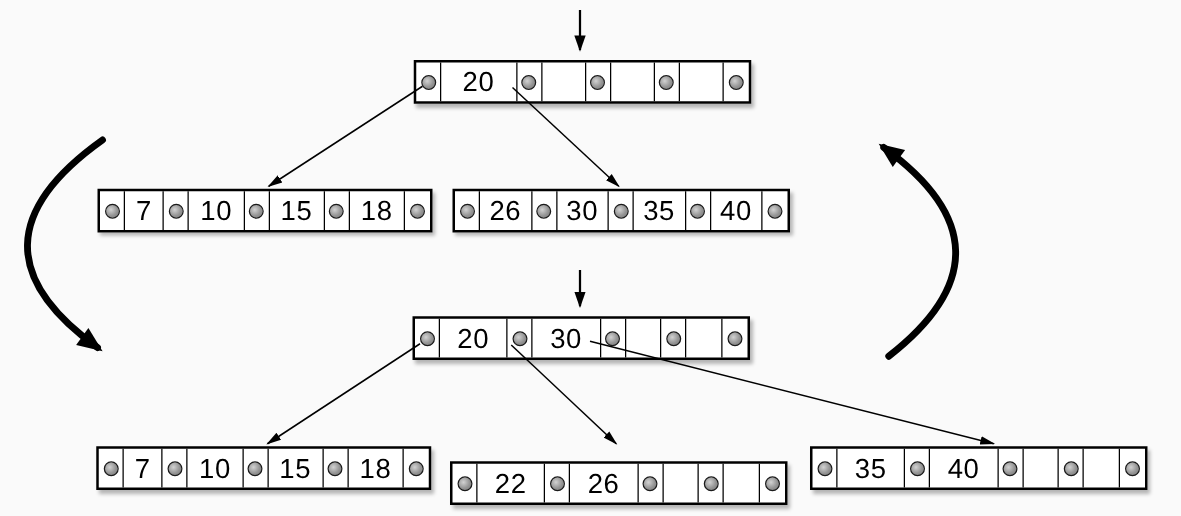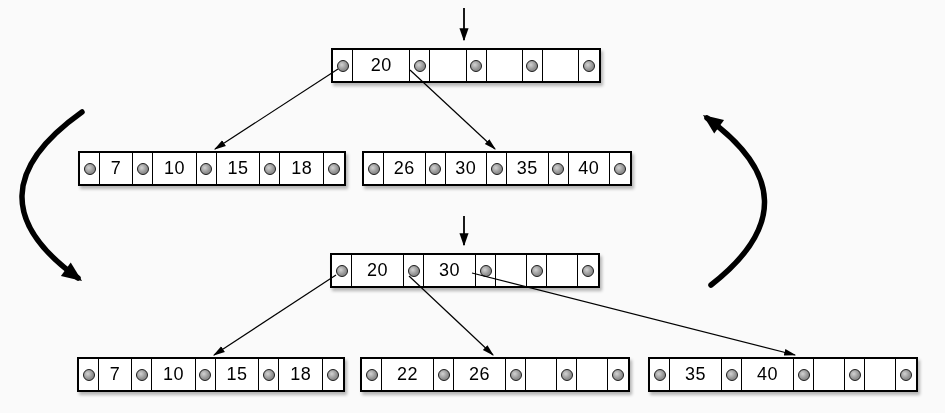--- a/index.html
+++ b/index.html
@@ -4,21 +4,21 @@
 <style>
   html,body{margin:0;padding:0;}
   .canvas{position:relative;width:945px;height:413px;background:#fafafa;overflow:hidden;
           font-family:"Liberation Sans",sans-serif;}
   .node{position:absolute;height:35px;display:flex;background:#fff;border:2px solid #000;
         box-sizing:border-box;box-shadow:2px 3px 3px rgba(0,0,0,0.28);}
   .ptr{flex:0 0 20px;display:flex;align-items:center;justify-content:center;
        border-right:1.6px solid #000;box-sizing:border-box;}
   .key{flex:1 1 auto;display:flex;align-items:center;justify-content:center;
        border-right:1.6px solid #000;box-sizing:border-box;
-       font-size:18px;color:#000;letter-spacing:0.5px;}
+       font-size:22px;color:#000;letter-spacing:0.5px;}
   .ptr:last-child{border-right:none;}
   .dot{width:12px;height:12px;border-radius:50%;border:1.8px solid #1a1a1a;box-sizing:border-box;
        background:radial-gradient(circle at 38% 38%, #d2d2d2, #949494 55%, #787878);}
   svg.overlay{position:absolute;left:0;top:0;pointer-events:none;}
 </style>
 </head>
 <body>
 
 <div class="canvas">
 
@@ -125,21 +125,21 @@
     <div class="key">15</div>
     <div class="ptr">
         <span class="dot"></span>
       </div>
     <div class="key">18</div>
     <div class="ptr">
         <span class="dot"></span>
       </div>
   </div>
 
-  <div class="node" style="left:360px;top:357px;width:270px">
+  <div class="node" style="left:360px;top:369px;width:270px">
     <div class="ptr">
         <span class="dot"></span>
       </div>
     <div class="key">22</div>
     <div class="ptr">
         <span class="dot"></span>
       </div>
     <div class="key">26</div>
     <div class="ptr">
         <span class="dot"></span>

